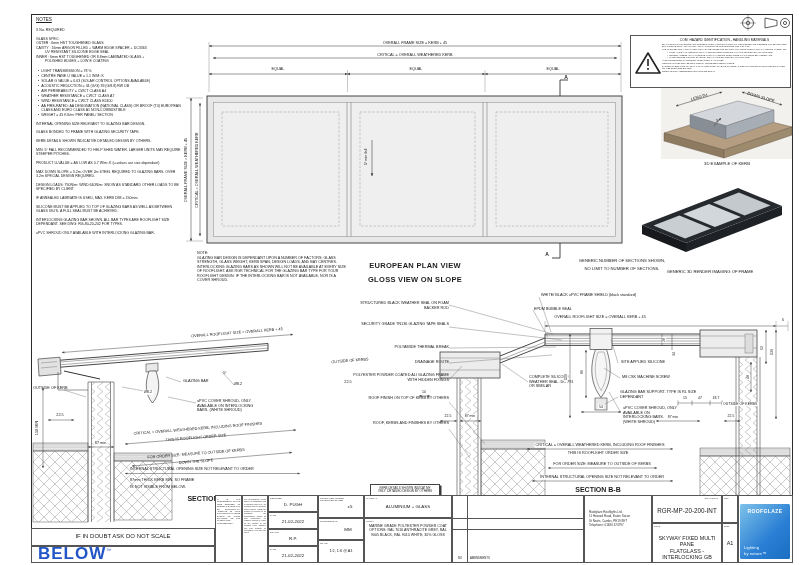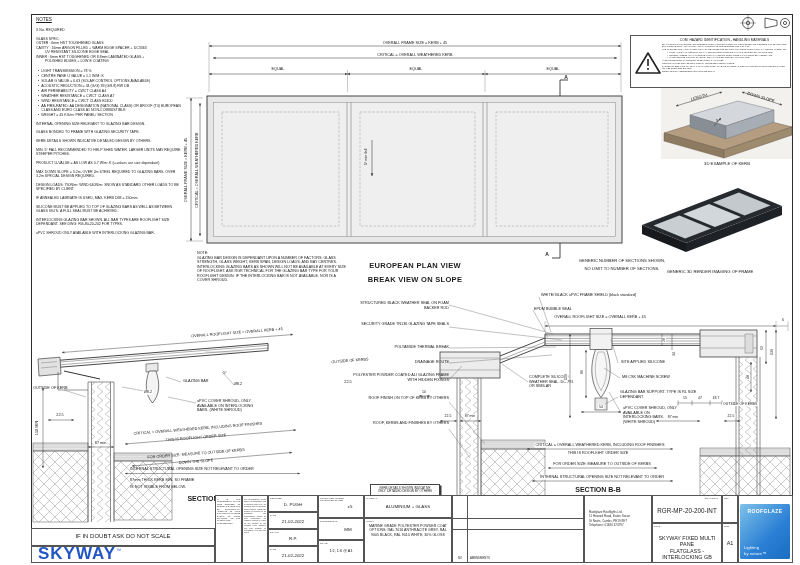--- a/index.html
+++ b/index.html
@@ -346,21 +346,21 @@
   <div class="t c" style="left:415px;top:54.5px">CRITICAL = OVERALL WEATHERED KERB</div>
   <div class="t c" style="left:278px;top:69px">EQUAL</div>
   <div class="t c" style="left:416px;top:69px">EQUAL</div>
   <div class="t c" style="left:553px;top:69px">EQUAL</div>
   <div class="t v" style="left:186px;top:170px">OVERALL FRAME SIZE = KERB + 45</div>
   <div class="t v" style="left:197px;top:170px">CRITICAL = OVERALL WEATHERED KERB</div>
   <div class="t v" style="left:366px;top:157px">5° min fall</div>
   <div class="t c fs5 bb" style="left:566px;top:77px">A</div>
   <div class="t c fs5 bb" style="left:547px;top:254px">A</div>
   <div class="t c fs8 bb" style="left:415px;top:265px">EUROPEAN PLAN VIEW</div>
-  <div class="t c fs8 bb" style="left:415px;top:279px">BREAK VIEW ON SLOPE</div>
+  <div class="t c fs8 bb" style="left:415px;top:279px">GLOSS VIEW ON SLOPE</div>
   <div class="t c fs42" style="left:622px;top:261px">GENERIC NUMBER OF SECTIONS SHOWN,</div>
   <div class="t c fs42" style="left:622px;top:269px">NO LIMIT TO NUMBER OF SECTIONS.</div>
 
   <div class="hz">
     <svg width="26" height="24">
       <path d="M13,2 L25,22 L1,22 Z" fill="none" stroke="#222" stroke-width="1.6" stroke-linejoin="round"></path>
       <rect x="12.2" y="8" width="1.6" height="7" fill="#222"></rect>
       <rect x="12.2" y="17" width="1.6" height="1.8" fill="#222"></rect>
     </svg>
     <div class="tt">COM: HAZARD IDENTIFICATION - HANDLING MATERIALS</div>
@@ -458,21 +458,21 @@
 
   <div class="kbox">
     <div>KERB DETAILS SHOWN INDICATIVE</div>
     <div>ONLY. DETAILED DESIGN BY OTHERS</div>
   </div>
 
   <div class="cell" style="left:31px;top:528px;width:184px;height:18px">
     <div class="val" style="top:4px;font-size:6px">IF IN DOUBT ASK DO NOT SCALE</div>
   </div>
   <div class="cell" style="left:31px;top:546px;width:184px;height:17px"></div>
-  <div class="skyway"><span>SKYWAY</span><sup>™</sup></div>
+  <div class="skyway"><span>BELOW</span><sup>™</sup></div>
 
   <div class="cell" style="left:215px;top:495px;width:27px;height:68px">
     <div class="disc">IT IS THE RESPONSIBILITY OF THE KERB DESIGNER TO ENSURE THE KERB WILL BE STRUCTURALLY ADEQUATE TO HOLD THE ROOFLIGHT. KERBS SHOWN ON THESE DRAWINGS ARE FOR ILLUSTRATION PURPOSES ONLY</div>
   </div>
   <div class="cell" style="left:242px;top:495px;width:26px;height:68px">
     <div class="disc">The manufacturer would advise an installation with a minimum pitch of 5° for rooflight units to minimise water pooling. Whilst the product is deemed to be watertight, the manufacturer cannot be held responsible for residual pooling of water on the surface of the rooflight once installed. The final decision on acceptance lies with the client.</div>
   </div>
 
   <div class="cell" style="left:268px;top:495px;width:50px;height:17px">
     <div class="lbl">DESIGNED</div>

